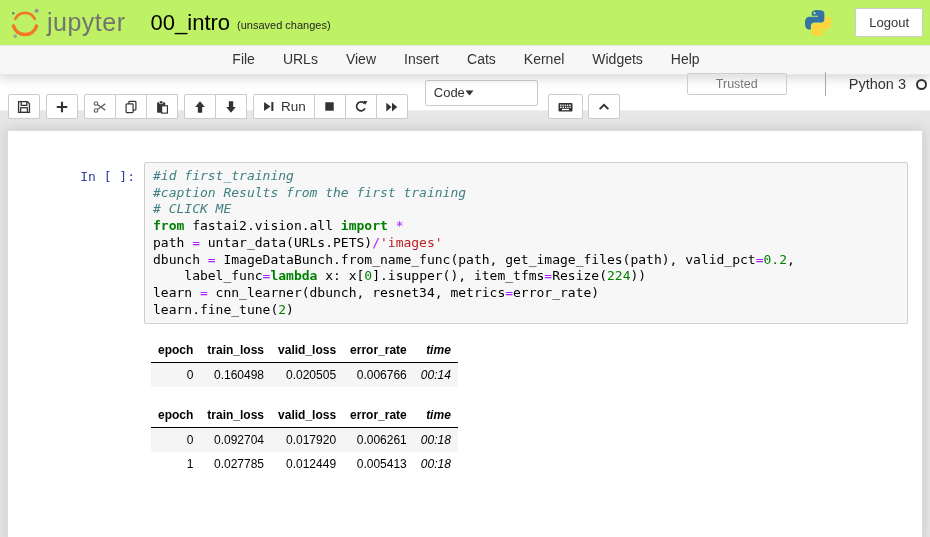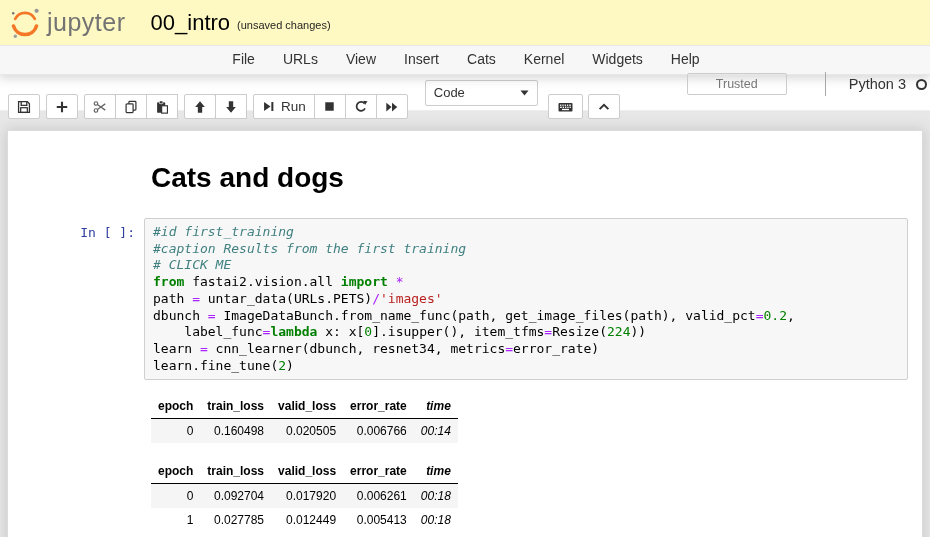--- a/index.html
+++ b/index.html
@@ -3,21 +3,21 @@
 <meta charset="utf-8">
 <style>
   * { box-sizing: border-box; }
   html,body { margin:0; padding:0; }
   body {
     width:930px; height:537px; overflow:hidden;
     background:#e7e7e7;
     font-family:"Liberation Sans", sans-serif;
   }
   
-  .header-block { background:#fef9c3; position:relative; z-index:5; box-shadow:0 2px 10px 1px rgba(87,87,87,0.25); }
+  .header-block { background:#bef264; position:relative; z-index:5; box-shadow:0 2px 10px 1px rgba(87,87,87,0.25); }
   .top-row { height:45px; display:flex; align-items:center; }
   .logo-link { display:flex; align-items:center; margin-left:8px; cursor:pointer; }
   .brand { font-size:25px; color:#737373; margin-left:5px; letter-spacing:0.5px; }
   .nb-title { font-size:22px; color:#000; margin-left:25px; cursor:pointer; }
   .checkpoint { font-size:11px; color:#1f1f1f; margin-left:7px; margin-top:5px; }
   .top-right { margin-left:auto; display:flex; align-items:center; }
   .python-logo { margin-right:24px; display:flex; }
   .logout-btn { font-size:13px; color:#333; background:#fff; border:1px solid #ccc; border-radius:2px; padding:6px 13px; margin-right:7px; cursor:pointer; font-family:inherit; }
   
   .menubar { background:#f7f7f7; border-top:1px solid #e7e7e7; border-bottom:1px solid #e7e7e7; height:30px; display:flex; align-items:center; font-size:14px; color:#333;flex-direction:column; }
@@ -29,21 +29,21 @@
   .kernel-name { font-size:14.5px; color:#333; margin-right:10px; }
   .kernel-circle { width:11px; height:11px; border:2px solid #333; border-radius:50%; margin-right:3px; }
   
   .toolbar { background:#fff; height:36px; display:flex; align-items:center; padding-left:8px; border-bottom:1px solid #efefef; }
   .btn-group { display:flex; margin-right:6px; }
   .tb-btn { display:flex; align-items:center; justify-content:center; height:25px; min-width:32px; padding:0 8px; background:#fff; border:1px solid #ccc; border-radius:2px; cursor:pointer;margin-top:28px; }
   .btn-group .tb-btn + .tb-btn { margin-left:-1px; border-radius:0; }
   .btn-group4 .tb-btn:first-child { border-radius:2px 0 0 2px; }
   .btn-group4 .tb-btn:last-child { border-radius:0 2px 2px 0; }
   .run-label { font-size:13.5px; color:#333; margin-left:6px; }
-  .cell-type-select { display:flex; align-items:center; justify-content:space-between; width:113px; height:26px; border:1px solid #ccc; border-radius:2px; background:#fff; font-size:13px; color:#333; padding:0 8px; margin-left:11px; margin-right:10px; cursor:pointer; }
+  .cell-type-select { display:flex; align-items:center; width:113px; height:26px; border:1px solid #ccc; border-radius:2px; background:#fff; font-size:13px; color:#333; padding:0 8px; margin-left:11px; margin-right:10px; cursor:pointer; }
   .kb-gap { width:5px; }
   
   .site { padding:19px 7px 0; }
   .notebook-container { background:#fff; border:1px solid #dcdcdc; box-shadow:0 0 12px 1px rgba(87,87,87,0.2); min-height:410px; padding-top:31px; }
   .cell { display:flex; padding-right:14px; }
   .prompt-col { flex:none; width:136px; text-align:right; padding-right:9px; padding-top:7px;
     font-family:"DejaVu Sans Mono", monospace; font-size:13px; color:#303F9F; white-space:pre; }
   .cell-main { flex:1; min-width:0; }
   .md-cell { margin-bottom:24px; }
   h1.nb-heading { font-size:28px; font-weight:bold; margin:0; padding-left:7px; color:#000; }
@@ -75,20 +75,29 @@
           <path d="M7.2 12.8 A11 11 0 0 1 26.8 12.8" stroke="#F37726" stroke-width="2.7" fill="none" stroke-linecap="round"></path>
           <circle cx="28.6" cy="4.8" r="2.1" fill="#989798"></circle>
           <circle cx="5.2" cy="7.3" r="1.2" fill="#6f7070"></circle>
           <circle cx="7.3" cy="30.2" r="1.7" fill="#9e9e9e"></circle>
         </svg>
       </span>
       <span class="brand">jupyter</span>
     </span>
     <span class="nb-title">00_intro</span>
     <span class="checkpoint">(unsaved changes)</span>
+    <span class="top-right">
+      <span class="icon python-logo">
+        <svg width="26" height="26" viewBox="0 0 110 110">
+          <path fill-rule="evenodd" fill="#3673A5" d="M54.92 0C26.8 0 28.55 12.2 28.55 12.2l.03 12.63h26.84v3.79H17.93S0 26.58 0 54.9c0 28.3 15.65 27.3 15.65 27.3h9.34V69.05s-.5-15.65 15.4-15.65h26.62s14.9.24 14.9-14.4V14.96S84.17 0 54.92 0zM40.12 8.5a4.83 4.83 0 1 1 0 9.66 4.83 4.83 0 0 1 0-9.66z"></path>
+          <path fill-rule="evenodd" fill="#FFD43B" d="M55.05 110c28.12 0 26.37-12.2 26.37-12.2l-.03-12.63H54.55v-3.79h37.46S110 83.4 110 55.08c0-28.3-15.65-27.3-15.65-27.3h-9.34v12.15s.5 15.65-15.4 15.65H43.04s-14.9-.24-14.9 14.4v24.09S25.8 110 55.05 110zM69.85 101.5a4.83 4.83 0 1 1 0-9.66 4.83 4.83 0 0 1 0 9.66z"></path>
+        </svg>
+      </span>
+      <button class="logout-btn">Logout</button>
+    </span>
   </div>
 
   <div class="menubar">
     <ul class="menu-items">
       <li>File</li>
       <li>URLs</li>
       <li>View</li>
       <li>Insert</li>
       <li>Cats</li>
       <li>Kernel</li>
@@ -240,26 +249,20 @@
             <path d="M3 10.5L8 5.5L13 10.5" fill="none" stroke="#333" stroke-width="2.2"></path>
           </svg>
       </span>
     </button>
   </div>
 </div>
 
 <div class="site">
   <div class="notebook-container">
 
-    <div class="cell md-cell">
-      <div class="prompt-col"></div>
-      <div class="cell-main">
-        <h1 class="nb-heading">Cats and dogs</h1>
-      </div>
-    </div>
 
     <div class="cell">
       <div class="prompt-col">In [ ]:</div>
       <div class="cell-main">
         <div class="input-area"><div class="code-line"><span class="tok-com" style="color: rgb(64, 128, 128);">#id first_training</span></div><div class="code-line"><span class="tok-com" style="color: rgb(64, 128, 128);">#caption Results from the first training</span></div><div class="code-line"><span class="tok-com" style="color: rgb(64, 128, 128);"># CLICK ME</span></div><div class="code-line"><span class="tok-kw" style="color: rgb(0, 128, 0);">from</span><span class="tok-pl" style="color: rgb(0, 0, 0);"> fastai2.vision.all </span><span class="tok-kw" style="color: rgb(0, 128, 0);">import</span><span class="tok-pl" style="color: rgb(0, 0, 0);"> </span><span class="tok-op" style="color: rgb(170, 34, 255);">*</span></div><div class="code-line"><span class="tok-pl" style="color: rgb(0, 0, 0);">path </span><span class="tok-op" style="color: rgb(170, 34, 255);">=</span><span class="tok-pl" style="color: rgb(0, 0, 0);"> untar_data(URLs.PETS)</span><span class="tok-op" style="color: rgb(170, 34, 255);">/</span><span class="tok-str" style="color: rgb(186, 33, 33);">'images'</span></div><div class="code-line"><span class="tok-pl" style="color: rgb(0, 0, 0);">dbunch </span><span class="tok-op" style="color: rgb(170, 34, 255);">=</span><span class="tok-pl" style="color: rgb(0, 0, 0);"> ImageDataBunch.from_name_func(path, get_image_files(path), valid_pct</span><span class="tok-op" style="color: rgb(170, 34, 255);">=</span><span class="tok-num" style="color: rgb(0, 128, 0);">0.2</span><span class="tok-pl" style="color: rgb(0, 0, 0);">,</span></div><div class="code-line"><span class="tok-pl" style="color: rgb(0, 0, 0);">    label_func</span><span class="tok-op" style="color: rgb(170, 34, 255);">=</span><span class="tok-kw" style="color: rgb(0, 128, 0);">lambda</span><span class="tok-pl" style="color: rgb(0, 0, 0);"> x: x[</span><span class="tok-num" style="color: rgb(0, 128, 0);">0</span><span class="tok-pl" style="color: rgb(0, 0, 0);">].isupper(), item_tfms</span><span class="tok-op" style="color: rgb(170, 34, 255);">=</span><span class="tok-pl" style="color: rgb(0, 0, 0);">Resize(</span><span class="tok-num" style="color: rgb(0, 128, 0);">224</span><span class="tok-pl" style="color: rgb(0, 0, 0);">))</span></div><div class="code-line"><span class="tok-pl" style="color: rgb(0, 0, 0);">learn </span><span class="tok-op" style="color: rgb(170, 34, 255);">=</span><span class="tok-pl" style="color: rgb(0, 0, 0);"> cnn_learner(dbunch, resnet34, metrics</span><span class="tok-op" style="color: rgb(170, 34, 255);">=</span><span class="tok-pl" style="color: rgb(0, 0, 0);">error_rate)</span></div><div class="code-line"><span class="tok-pl" style="color: rgb(0, 0, 0);">learn.fine_tune(</span><span class="tok-num" style="color: rgb(0, 128, 0);">2</span><span class="tok-pl" style="color: rgb(0, 0, 0);">)</span></div></div>
         <div class="output-area">
           <table class="out-table">
               <thead>
                 <tr>
                   <th>epoch</th>

